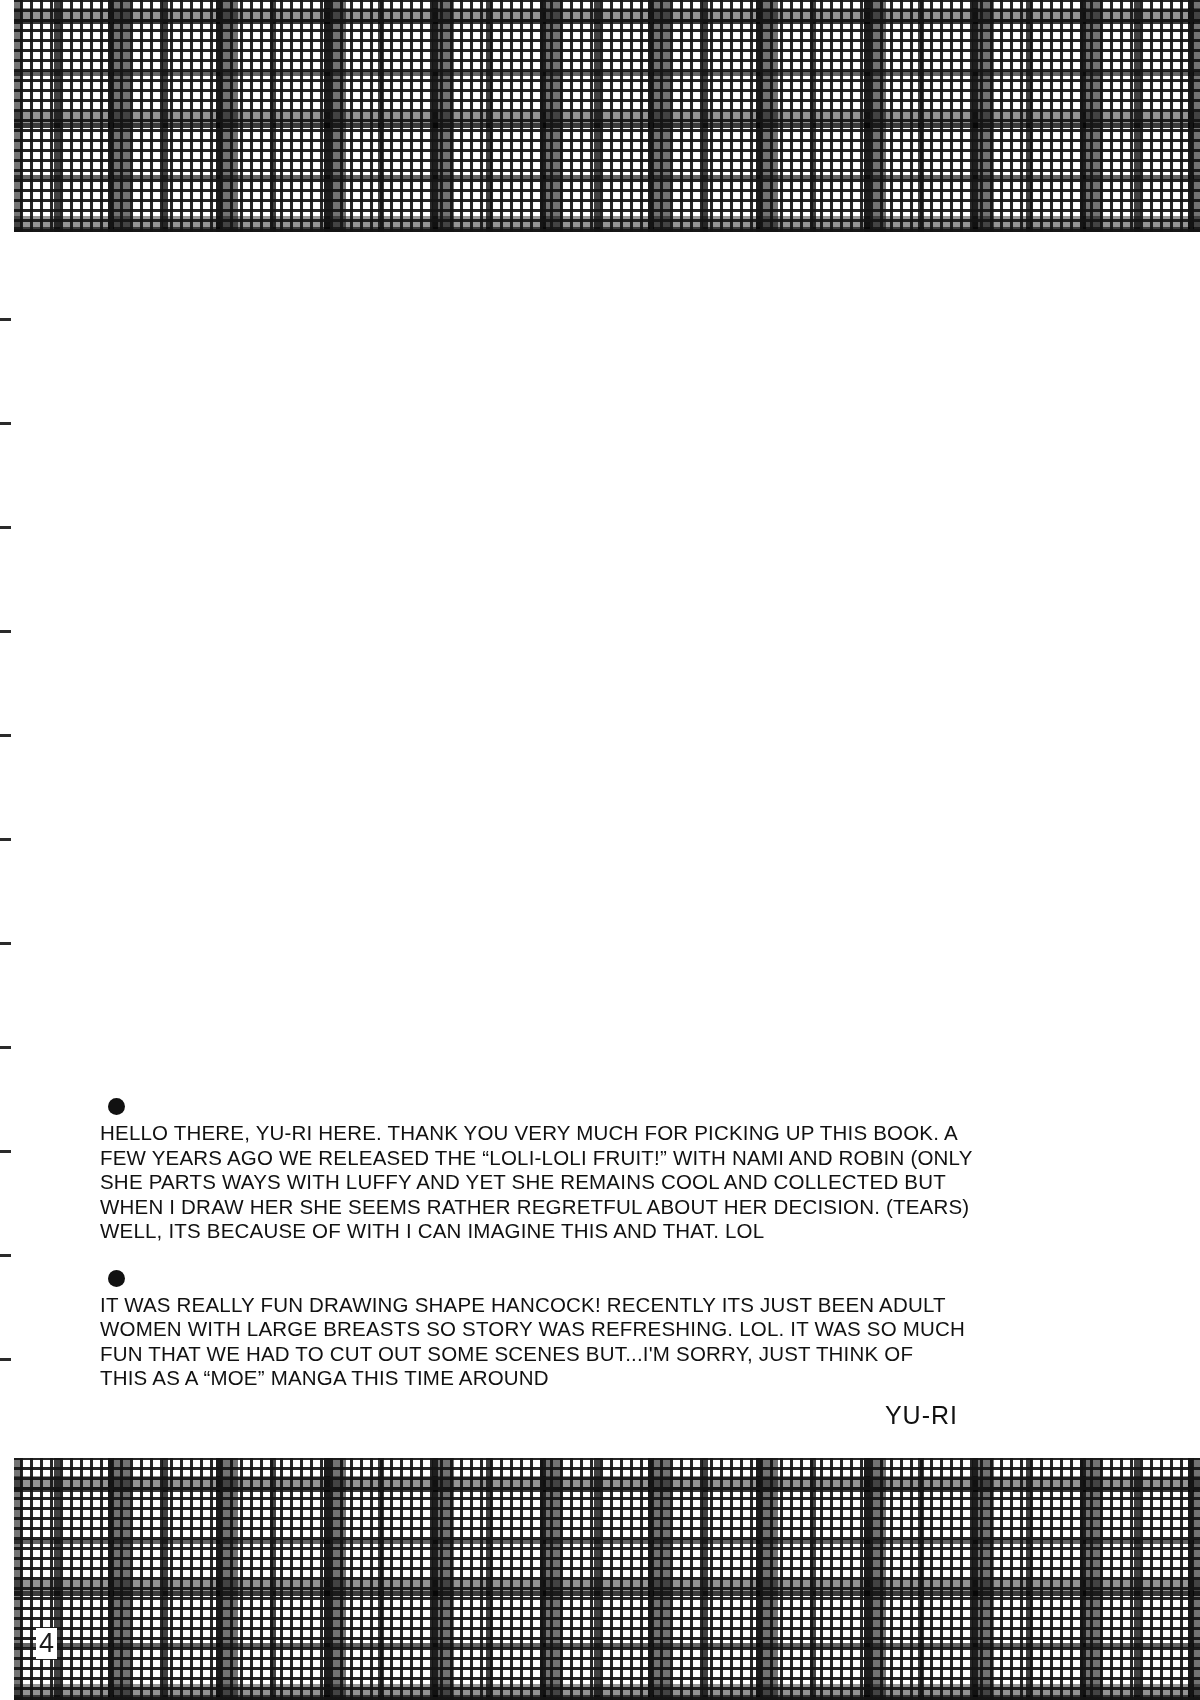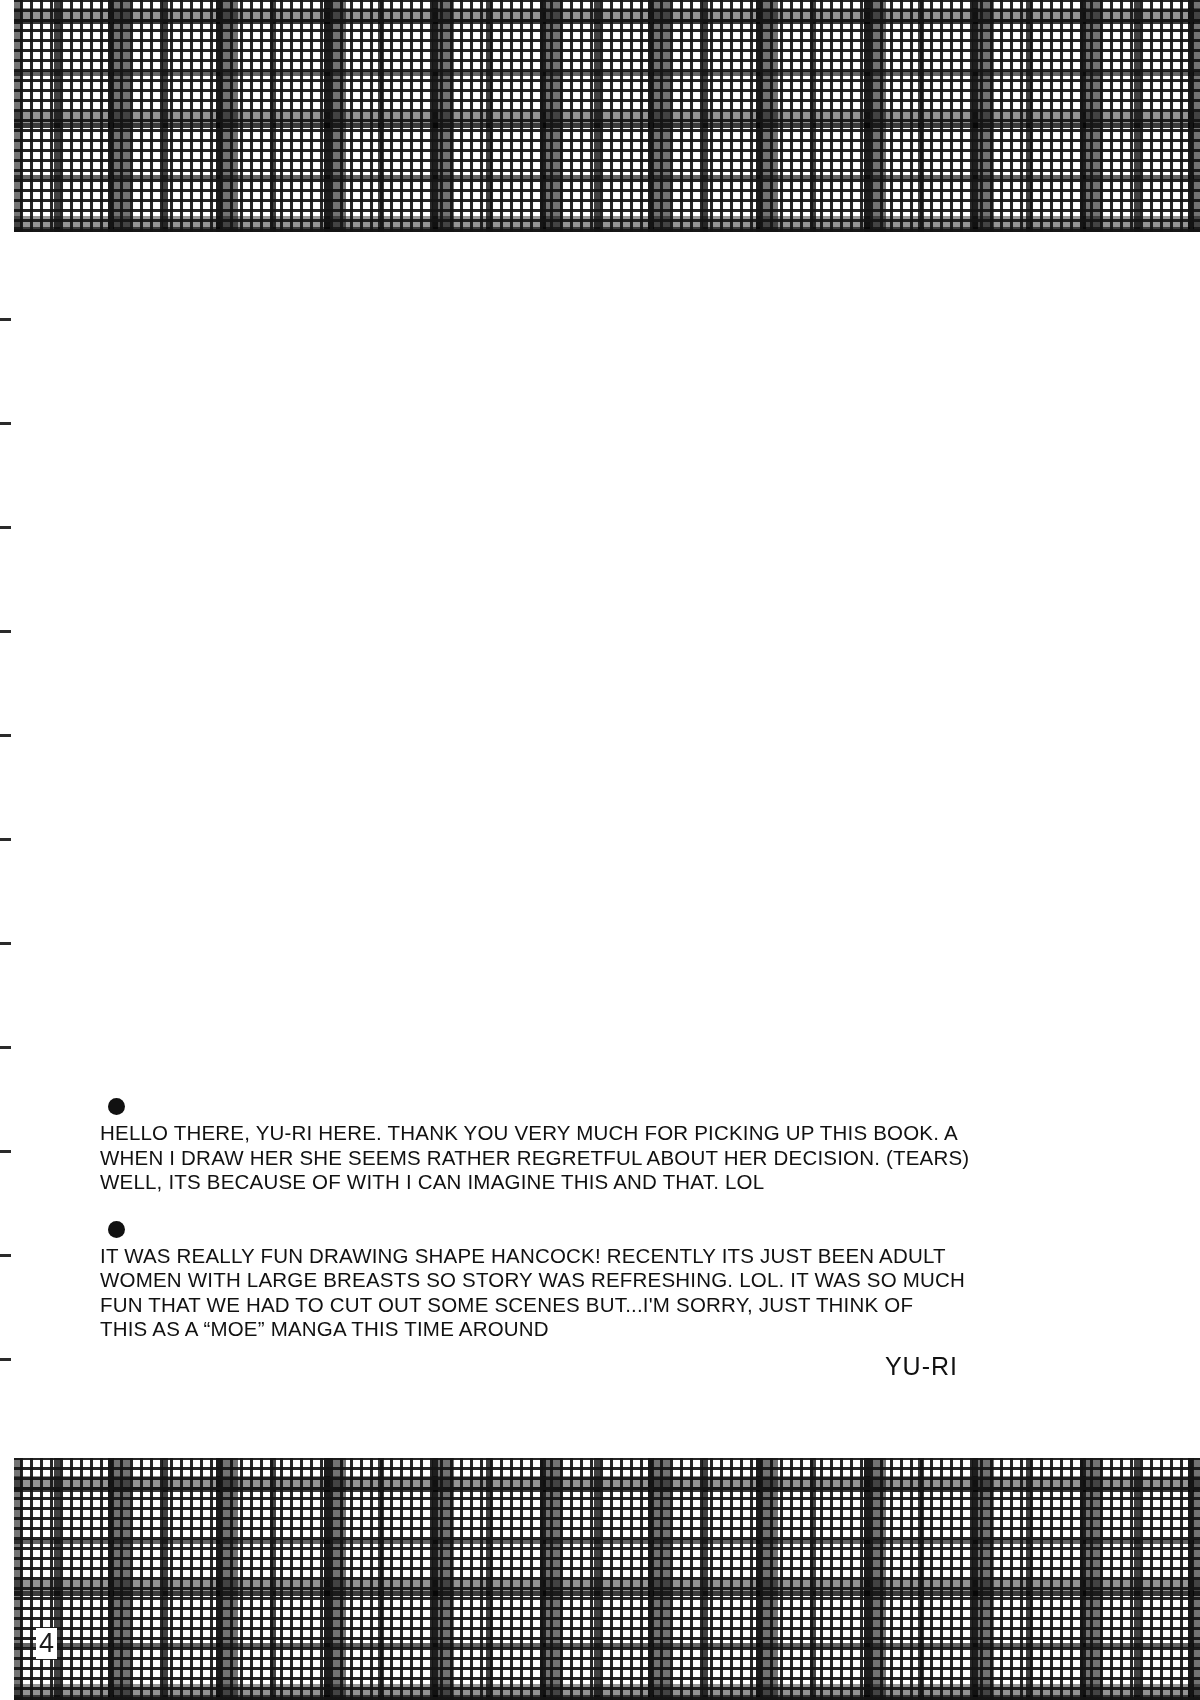--- a/index.html
+++ b/index.html
@@ -143,20 +143,22 @@
     <div class="notch" style="top:1022px"></div>
     <div class="notch" style="top:1126px"></div>
   </div>
 
   <div class="afterword">
 
     <div>
       <span class="para-bullet"></span>
       <p class="para">
         <span>HELLO THERE, YU-RI HERE. THANK YOU VERY MUCH FOR PICKING UP THIS BOOK. A</span>
+        <span>FEW YEARS AGO WE RELEASED THE “LOLI-LOLI FRUIT!” WITH NAMI AND ROBIN (ONLY</span>
+        <span>SHE PARTS WAYS WITH LUFFY AND YET SHE REMAINS COOL AND COLLECTED BUT</span>
         <span>WHEN I DRAW HER SHE SEEMS RATHER REGRETFUL ABOUT HER DECISION. (TEARS)</span>
         <span>WELL, ITS BECAUSE OF WITH I CAN IMAGINE THIS AND THAT. LOL</span>
       </p>
     </div>
 
     <div class="block-two">
       <span class="para-bullet"></span>
       <p class="para">
         <span>IT WAS REALLY FUN DRAWING SHAPE HANCOCK! RECENTLY ITS JUST BEEN ADULT</span>
         <span>WOMEN WITH LARGE BREASTS SO STORY WAS REFRESHING. LOL. IT WAS SO MUCH</span>

